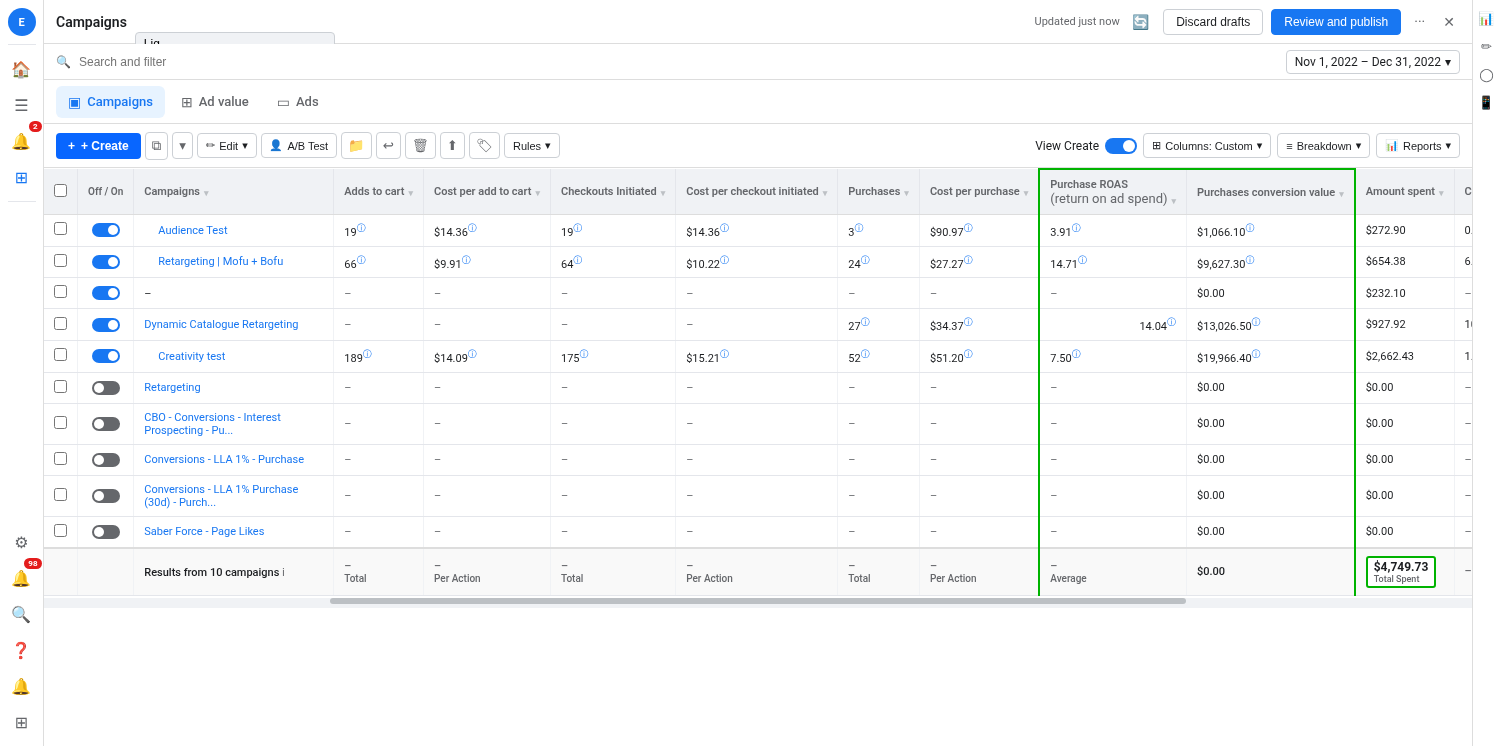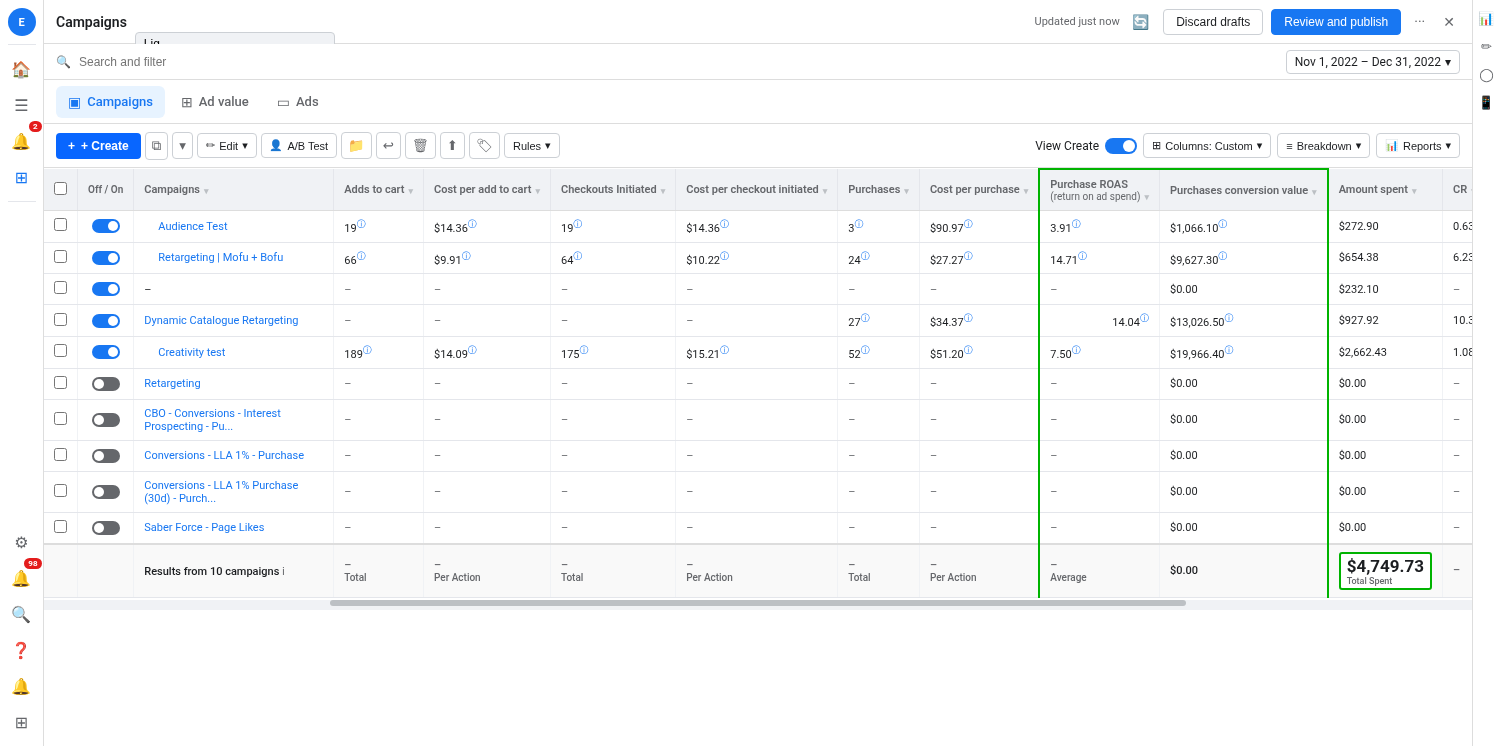--- a/index.html
+++ b/index.html
@@ -63,25 +63,25 @@
     .toggle-off { width: 28px; height: 14px; background: #65676b; border-radius: 7px; cursor: pointer; display: inline-flex; align-items: center; padding: 2px; }
     .toggle-off::after { content: ''; width: 10px; height: 10px; background: white; border-radius: 50%; }
     .num-badge { font-size: 9px; color: #1877f2; vertical-align: super; }
     .checkbox-cell { width: 30px; text-align: center; }
     .off-on-cell { width: 60px; text-align: center; font-size: 10px; color: #65676b; }
     .campaign-name-col { min-width: 200px; max-width: 260px; }
     .dash { color: #65676b; }
     .footer-row td { font-weight: 500; background: #f9f9f9; border-top: 2px solid #ddd; }
     .footer-label { color: #65676b; font-size: 10px; }
     .total-spent-cell { border: 2px solid #00b300; border-radius: 3px; padding: 4px 8px; background: white; }
-    .total-spent-value { font-weight: 700; font-size: 17px; color: #1c1e21; }
+    .total-spent-value { font-weight: 700; font-size: 12px; color: #1c1e21; }
     .total-spent-label { font-size: 9px; color: #65676b; display: block; }
     .right-sidebar { width: 28px; background: #fff; border-left: 1px solid #ddd; display: flex; flex-direction: column; align-items: center; padding: 8px 0; gap: 8px; flex-shrink: 0; }
     .right-icon { width: 20px; height: 20px; display: flex; align-items: center; justify-content: center; color: #65676b; cursor: pointer; font-size: 13px; }
-    .sub-header { font-size: 10px; color: #65676b; display: block; font-weight: normal; }
+    .sub-header { font-size: 13px; color: #65676b; display: block; font-weight: normal; }
     .scrollbar-area { height: 10px; background: #f0f2f5; position: relative; }
     .scrollbar-thumb { height: 6px; width: 60%; background: #bcc0c4; border-radius: 3px; margin: 2px auto; }
     .bottom-nav { display: flex; flex-direction: column; margin-top: auto; gap: 4px; }
   </style>
 </head>
 <body>
 
 <div class="app-shell">
 
   <div class="left-nav">

